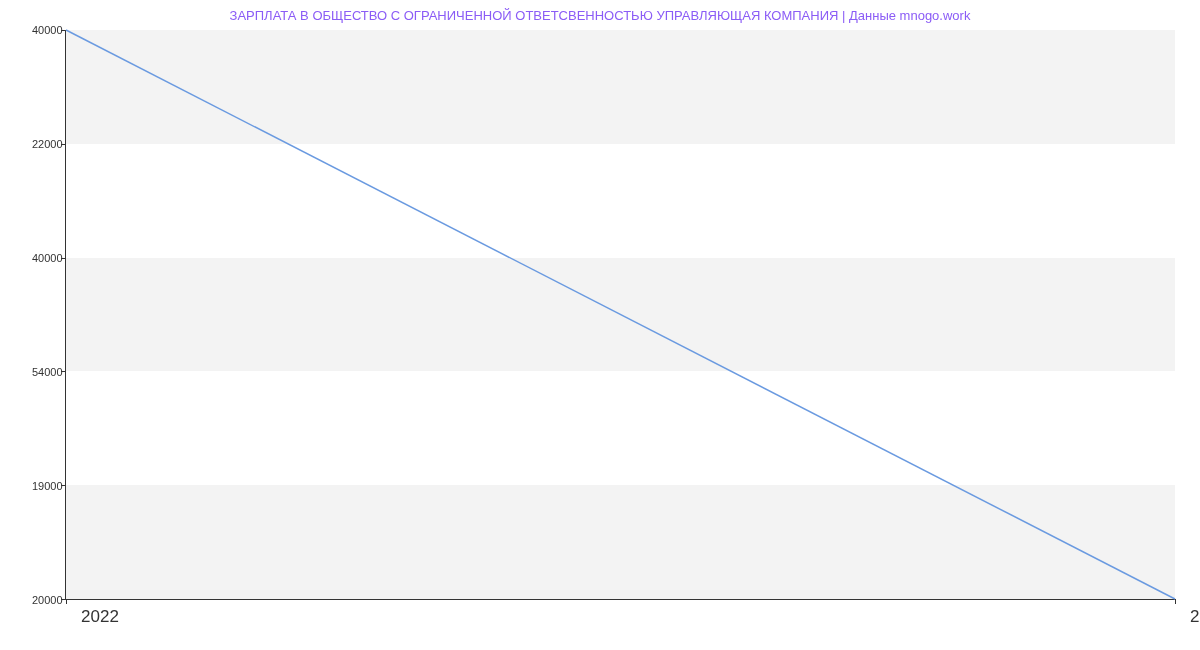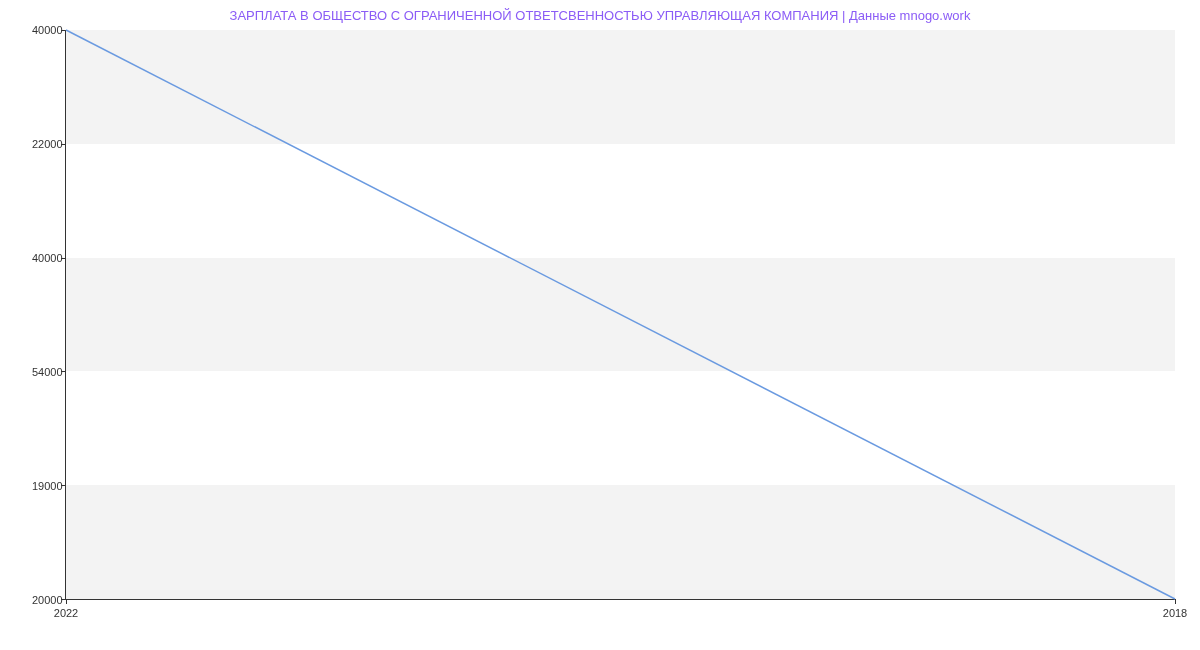--- a/index.html
+++ b/index.html
@@ -51,24 +51,25 @@
     .y-tick-mark {
       position: absolute;
       left: -5px;
       width: 5px;
       height: 1px;
       background: #333;
     }
     .x-tick-label {
       position: absolute;
       top: 100%;
-      font-size: 11px;
+      font-size: 17px;
       color: #333;
       transform: translateX(-50%);
       margin-top: 8px;
+      margin-left: 34px;
     }
     .x-tick-mark {
       position: absolute;
       top: 100%;
       width: 1px;
       height: 5px;
       background: #333;
     }
     .line-svg {
       position: absolute;

